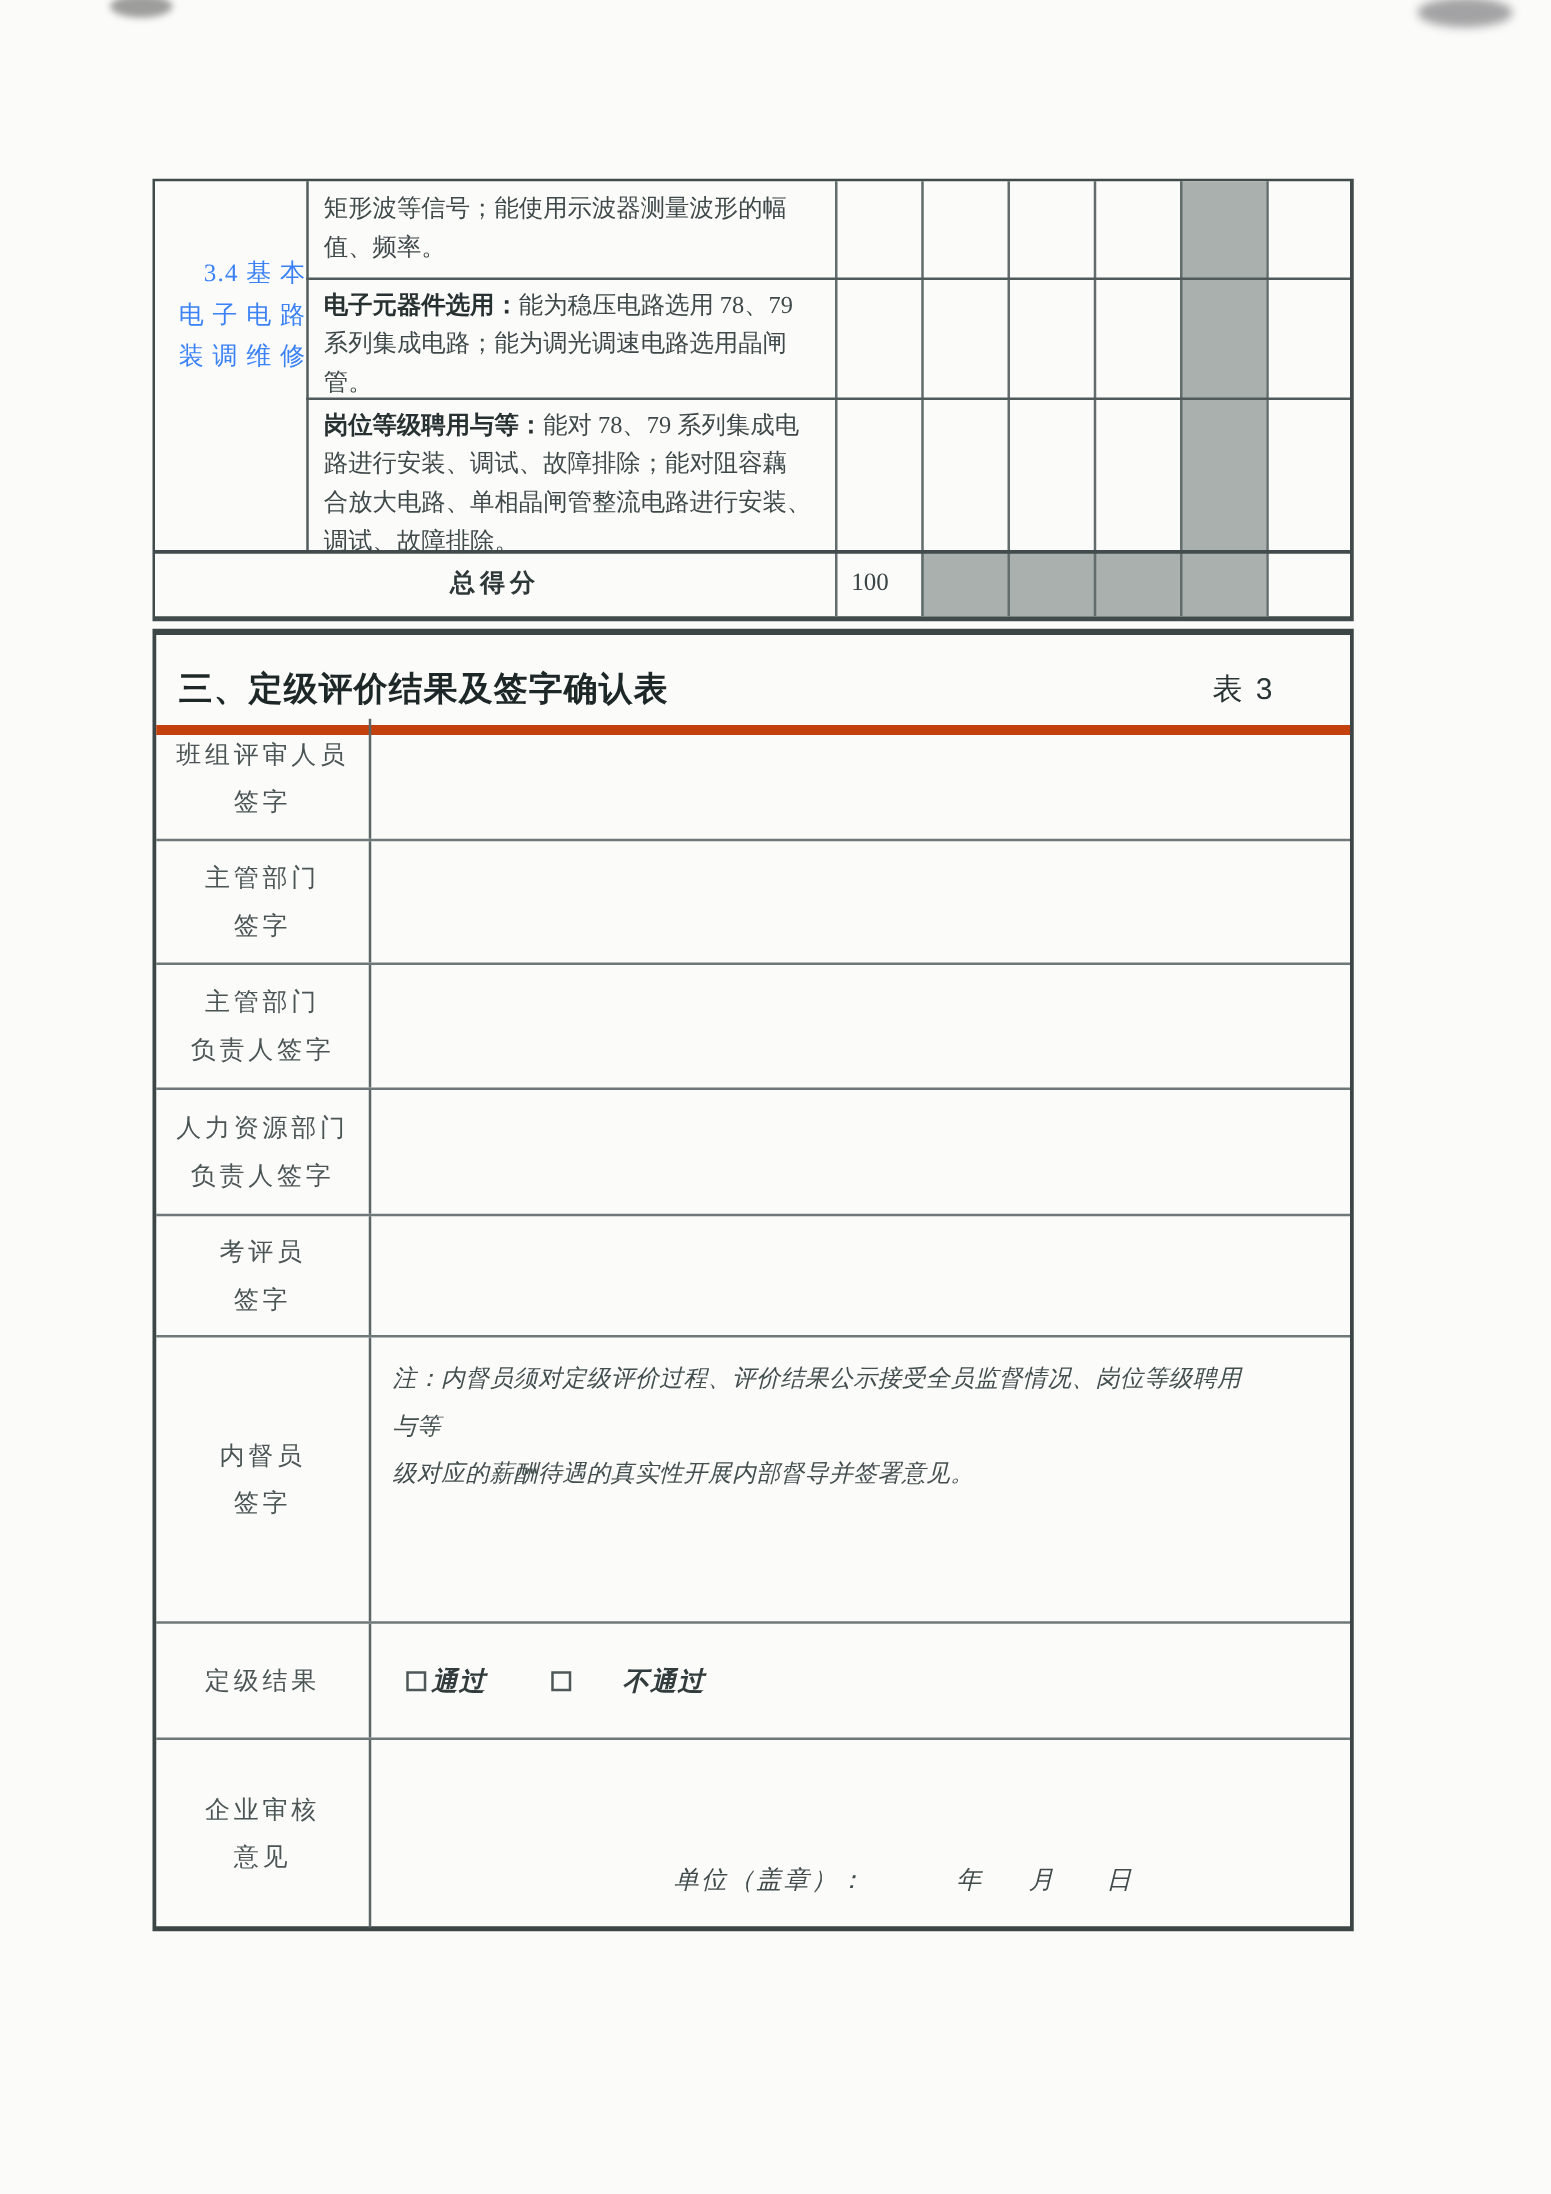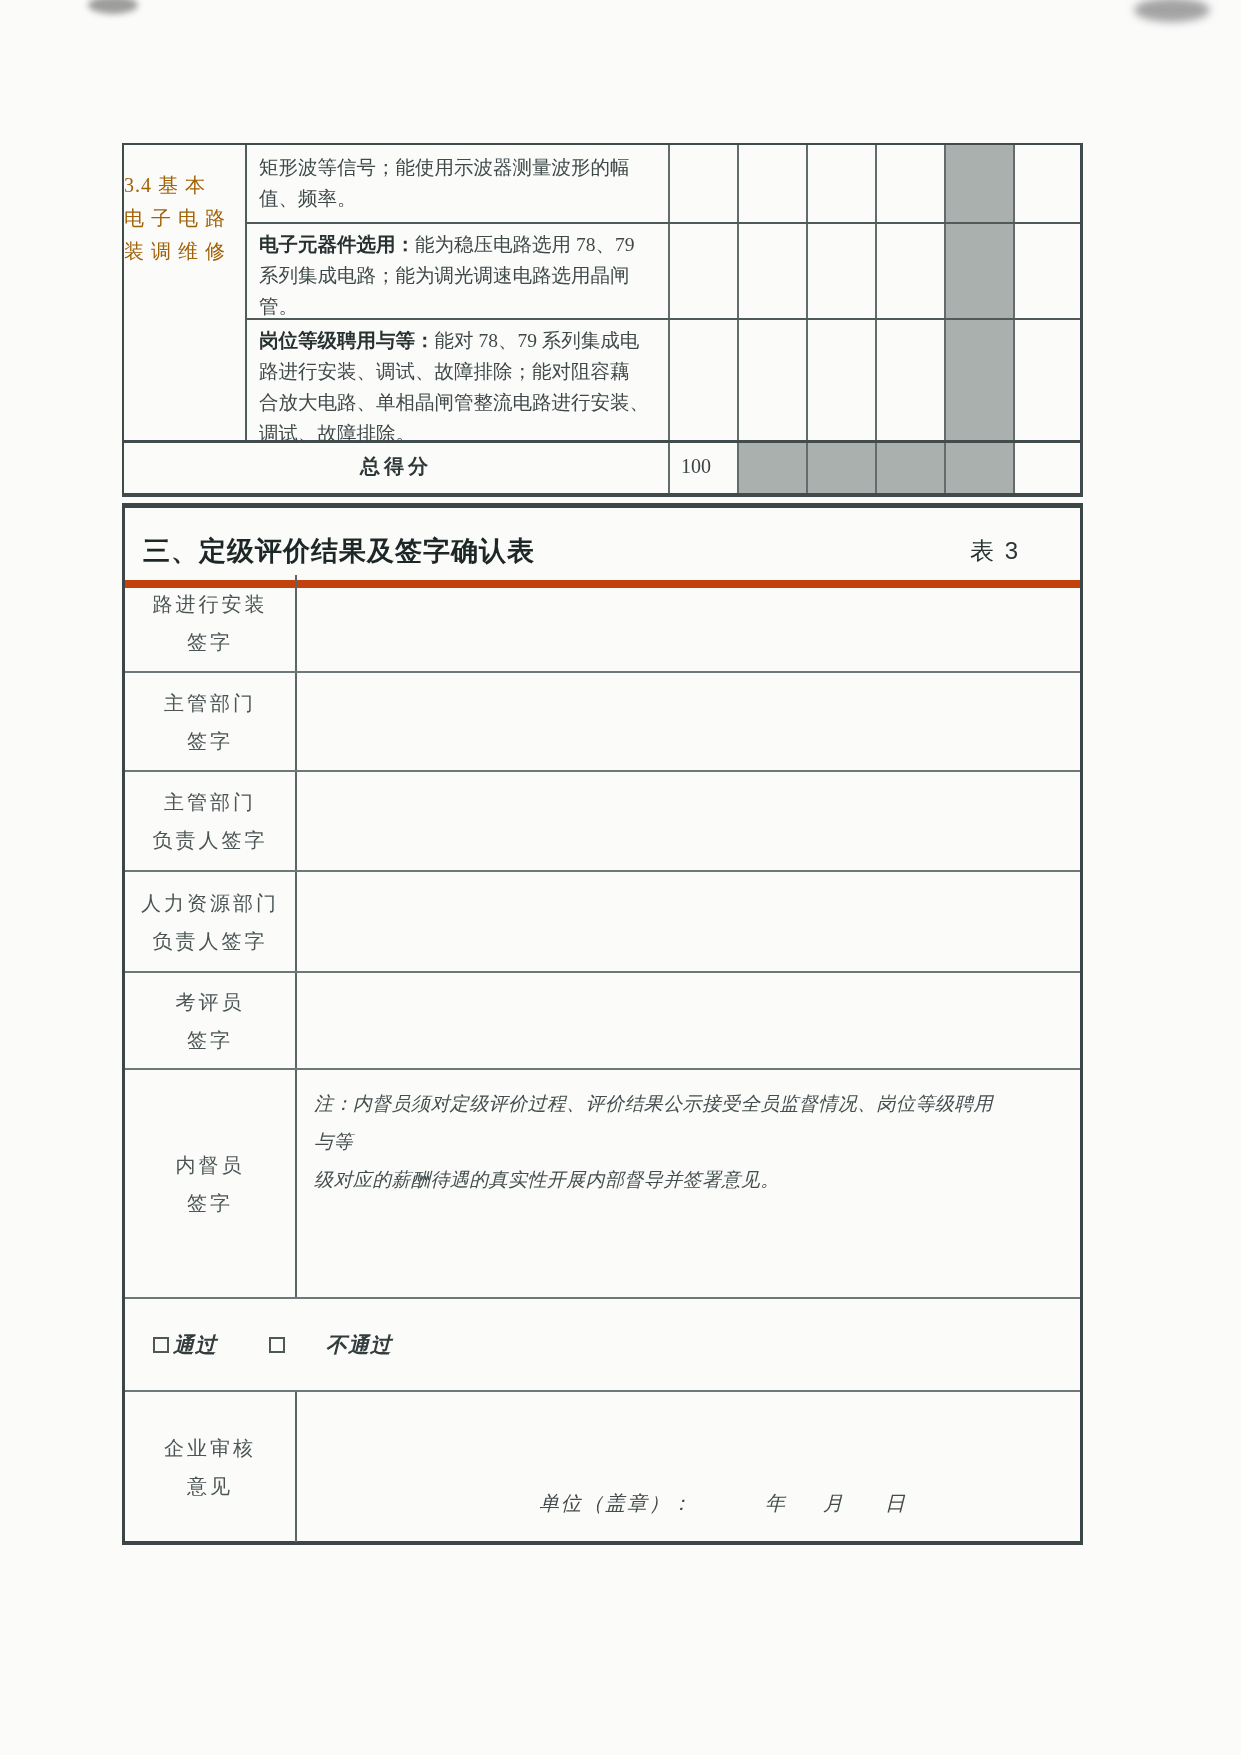--- a/index.html
+++ b/index.html
@@ -25,22 +25,22 @@
     box-sizing:border-box;border:2px solid #414b4b;border-right-width:3px;border-bottom-width:4px;
   }
   .t1 .shade{position:absolute;background:var(--shaded);}
   .t1 .shade-col{left:820px;top:0;width:69px;height:295px;}
   .t1 .shade-row{left:613px;top:295px;width:276px;height:53px;}
   .t1 .vl{position:absolute;top:0;width:2px;height:348px;background:#626c6c;}
   .t1 .vl.dark{background:#525c5c;}
   .t1 .hl{position:absolute;height:2px;background:#505a5a;}
   .section-cell{position:absolute;left:0;top:0;width:121px;height:295px;}
   .section-label{
-    display:block;padding-top:24px;text-align:left;
-    font-size:20px;line-height:33px;letter-spacing:1px;color:#a16207;white-space:pre-line;
+    display:block;padding-top:58px;text-align:right;
+    font-size:20px;line-height:33px;letter-spacing:1px;color:#3b82f6;white-space:pre-line;
   }
   .crit{
     position:absolute;left:121px;width:423px;box-sizing:border-box;
     padding:7px 6px 0 14px;font-size:19.5px;line-height:31px;white-space:pre-line;color:#3f4949;
   }
   .crit b{font-weight:bold;color:#28313131;color:#283131;}
   .total-label-cell{
     position:absolute;left:0;top:295px;width:544px;height:53px;
     display:flex;align-items:center;justify-content:center;
     font-weight:bold;font-size:20px;letter-spacing:4px;color:#2e3838;
@@ -158,21 +158,21 @@
   </div>
 
   <div class="t2">
 
     <div class="t2-title-row">
       <span class="t2-title">三、定级评价结果及签字确认表</span>
       <span class="t2-tag">表 3</span>
     </div>
 
     <div class="srow sr1">
-      <div class="row-label">路进行安装
+      <div class="row-label">班组评审人员
 签字</div>
       <div class="row-content"></div>
     </div>
 
     <div class="srow sr2">
       <div class="row-label">主管部门
 签字</div>
       <div class="row-content"></div>
     </div>
 
@@ -197,20 +197,21 @@
     <div class="srow sr6">
       <div class="row-label">内督员
 签字</div>
       <div class="row-content">
         <div class="note">注：内督员须对定级评价过程、评价结果公示接受全员监督情况、岗位等级聘用与等
 级对应的薪酬待遇的真实性开展内部督导并签署意见。</div>
       </div>
     </div>
 
     <div class="srow sr7">
+      <div class="row-label">定级结果</div>
       <div class="row-content">
         <div class="options">
           <span class="option">
             <span class="cb"></span>
             <span class="opt-label">通过</span>
           </span>
           <span class="option">
             <span class="cb"></span>
             <span class="opt-label">不通过</span>
           </span>

